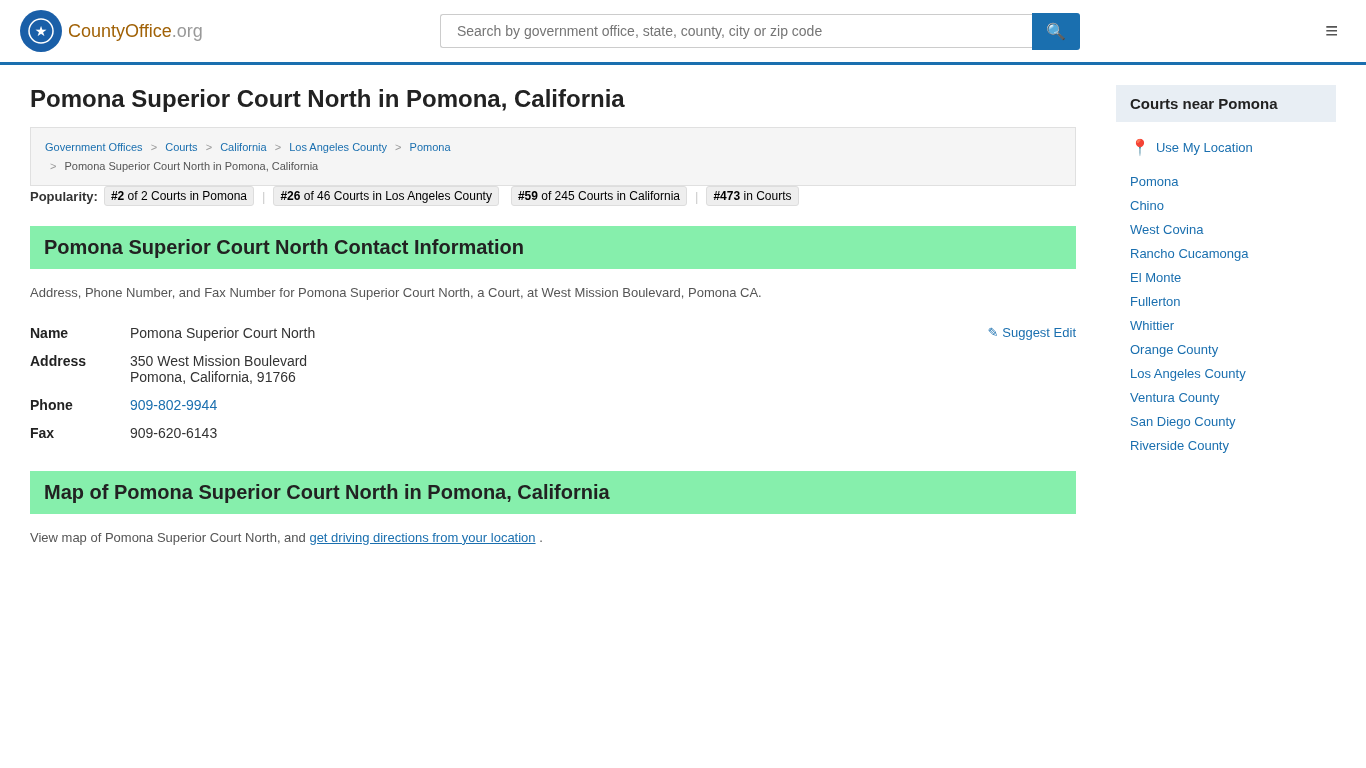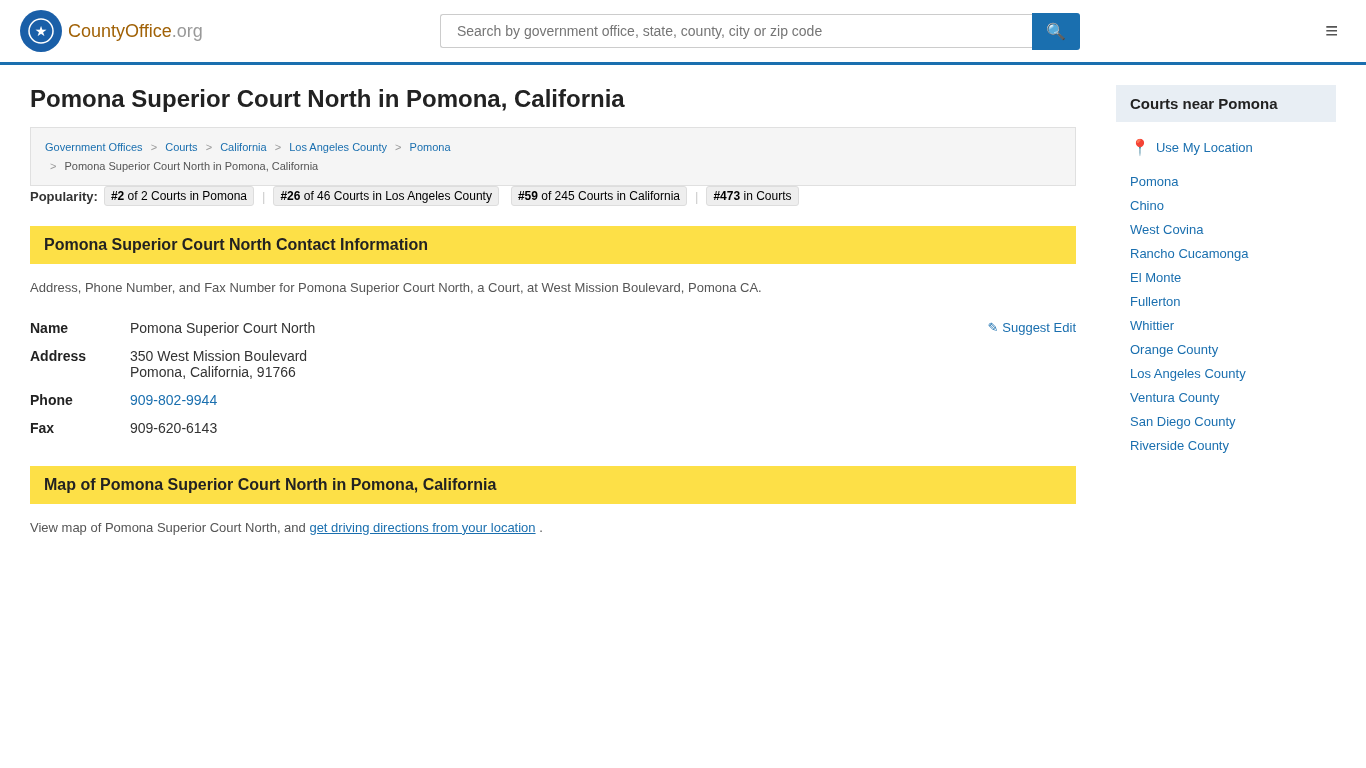--- a/index.html
+++ b/index.html
@@ -132,23 +132,23 @@
       background: #eee;
       border: 1px solid #ddd;
       border-radius: 3px;
       padding: 2px 6px;
       font-size: 12px;
       color: #000000;
     }
 
     
     .section-header {
-      background: #fde047;
+      background: #86efac;
       padding: 10px 14px;
-      font-size: 16px;
+      font-size: 20px;
       font-weight: bold;
       color: #222;
       margin-bottom: 14px;
     }
 
     
     .info-description {
       font-size: 13px;
       color: #555;
       margin-bottom: 16px;

